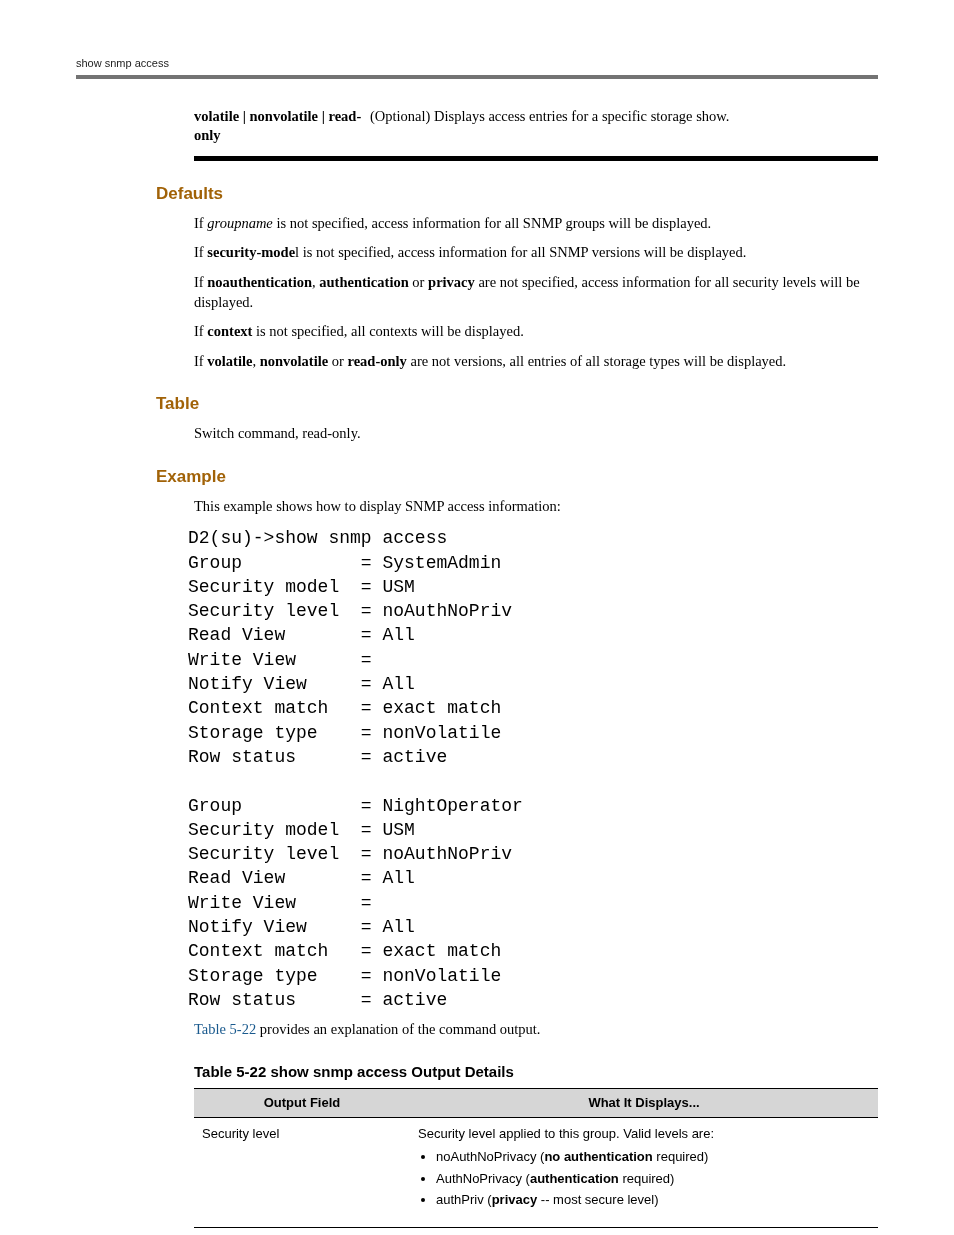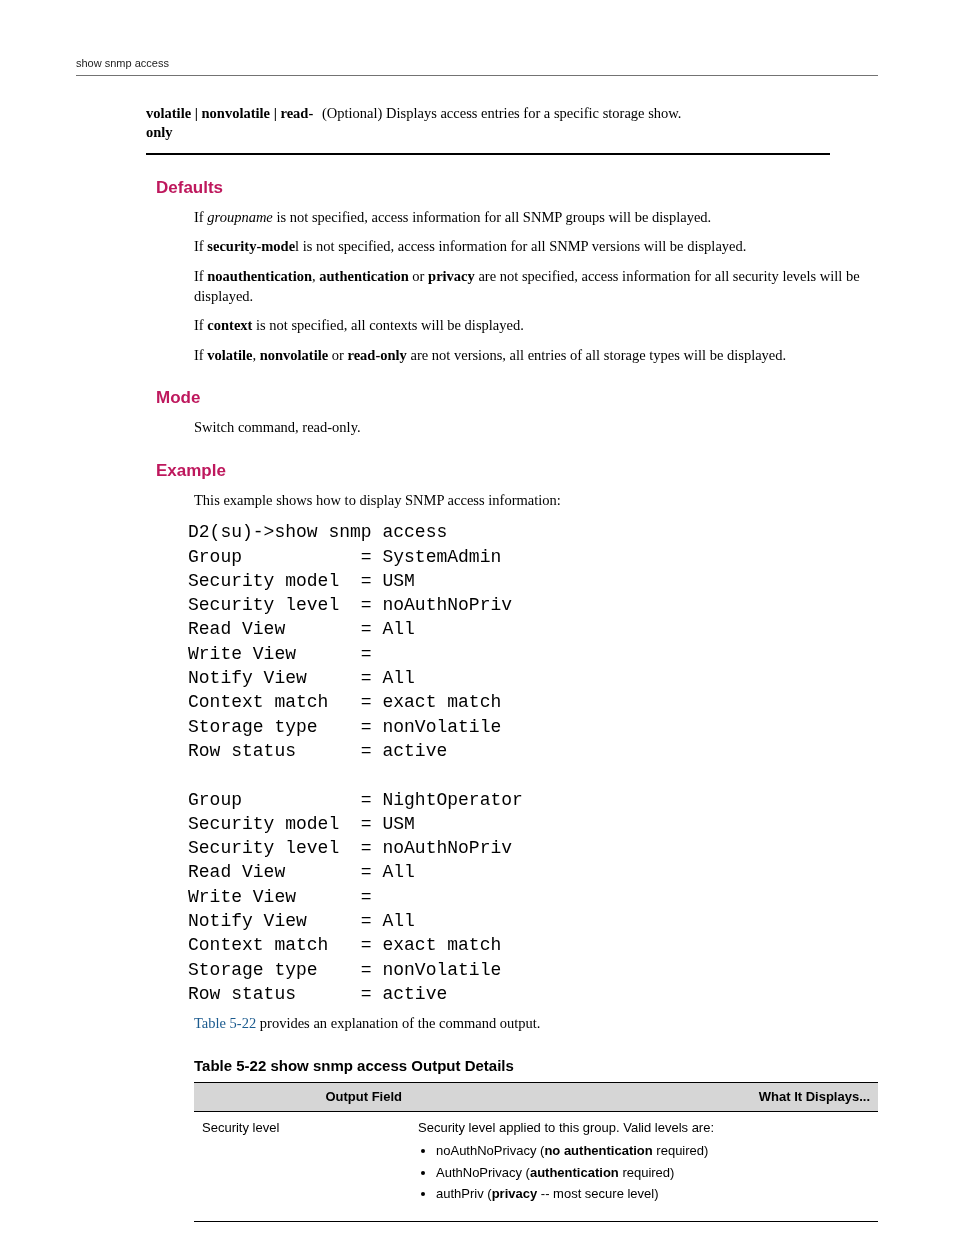--- a/index.html
+++ b/index.html
@@ -10,35 +10,35 @@
     padding: 56px 76px 40px 76px;
     width: 954px;
     box-sizing: border-box;
     line-height: 1.35;
   }
   .running-head {
     font-family: Arial, Helvetica, sans-serif;
     font-size: 11px;
     color: #222;
     padding-bottom: 4px;
-    border-bottom: 1px solid #737373;
+    border-bottom: 4px solid #737373;
     margin-bottom: 28px;
   }
   .param-table {
-    margin-left: 70px;
+    margin-left: 118px;
     border-collapse: collapse;
     width: calc(100% - 118px);
-    border-bottom: 2px solid #000000;
+    border-bottom: 5px solid #000000;
   }
   .param-table td { vertical-align: top; padding: 0 8px 10px 0; }
   .param-name { width: 168px; font-weight: bold; }
   .section-heading {
     font-family: Arial, Helvetica, sans-serif;
     font-weight: bold;
-    color: #be185d;
+    color: #a16207;
     font-size: 17px;
     margin: 22px 0 8px 80px;
   }
   .body-p { margin: 8px 0 10px 118px; }
   pre.example {
     font-family: "Courier New", Courier, monospace;
     font-size: 18px;
     margin: 8px 0 8px 112px;
     line-height: 1.35;
     white-space: pre;
@@ -52,21 +52,21 @@
   }
   table.output-table {
     border-collapse: collapse;
     margin-left: 118px;
     width: calc(100% - 118px);
     font-family: Arial, Helvetica, sans-serif;
     font-size: 13px;
   }
   table.output-table th {
     background: #d6d6d6;
-    text-align: right;
+    text-align: center;
     border-top: 1px solid #000;
     border-bottom: 1px solid #000;
     padding: 5px 8px;
     font-weight: bold;
   }
   table.output-table td {
     border-bottom: 1px solid #000;
     padding: 7px 8px;
     vertical-align: top;
   }
@@ -94,21 +94,21 @@
 </tbody>
   </table>
 
 <div class="section-heading">Defaults</div>
 <p class="body-p"><span>If </span><i>groupname</i><span> is not specified, access information for all SNMP groups will be displayed.</span></p>
 <p class="body-p"><span>If </span><b>security-mode</b><span>l is not specified, access information for all SNMP versions will be displayed.</span></p>
 <p class="body-p"><span>If </span><b>noauthentication</b><span>, </span><b>authentication</b><span> or </span><b>privacy</b><span> are not specified, access information for all security levels will be displayed.</span></p>
 <p class="body-p"><span>If </span><b>context</b><span> is not specified, all contexts will be displayed.</span></p>
 <p class="body-p"><span>If </span><b>volatile</b><span>, </span><b>nonvolatile</b><span> or </span><b>read-only</b><span> are not versions, all entries of all storage types will be displayed.</span></p>
 
-<div class="section-heading">Mode</div>
+<div class="section-heading">Table</div>
 <p class="body-p">Switch command, read-only.</p>
 
 <div class="section-heading">Example</div>
 <p class="body-p">This example shows how to display SNMP access information:</p>
 <pre class="example">D2(su)-&gt;show snmp access
 Group           = SystemAdmin
 Security model  = USM
 Security level  = noAuthNoPriv
 Read View       = All
 Write View      =

